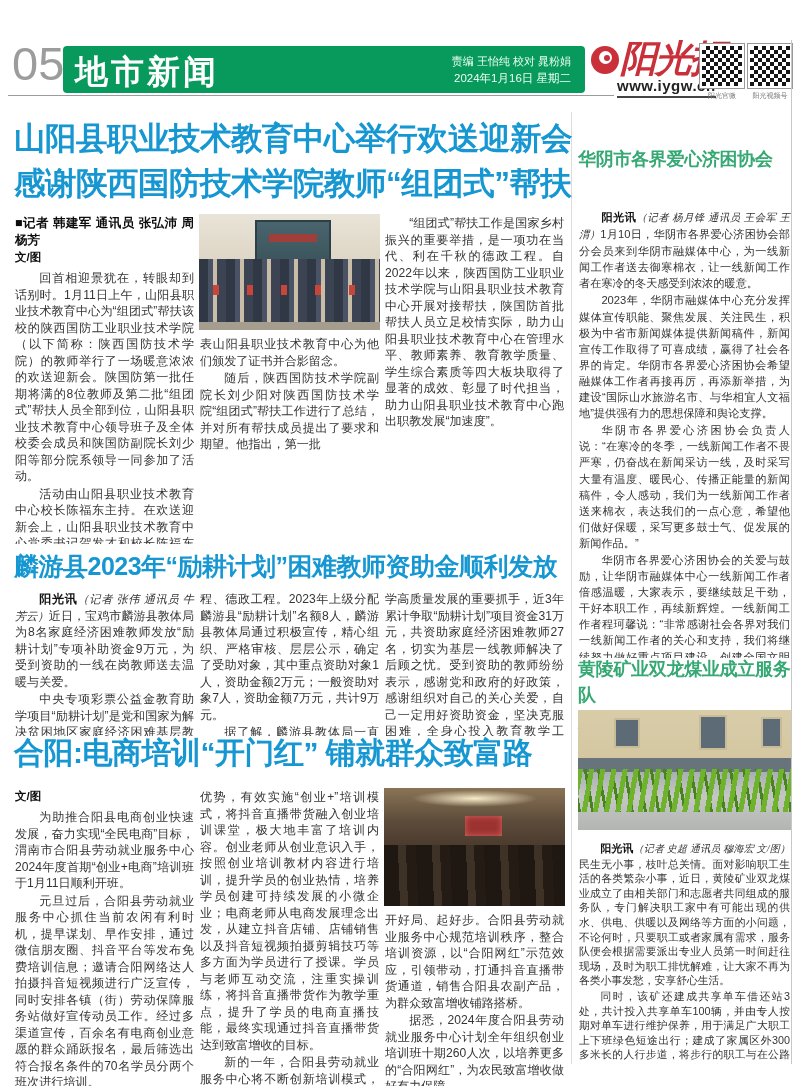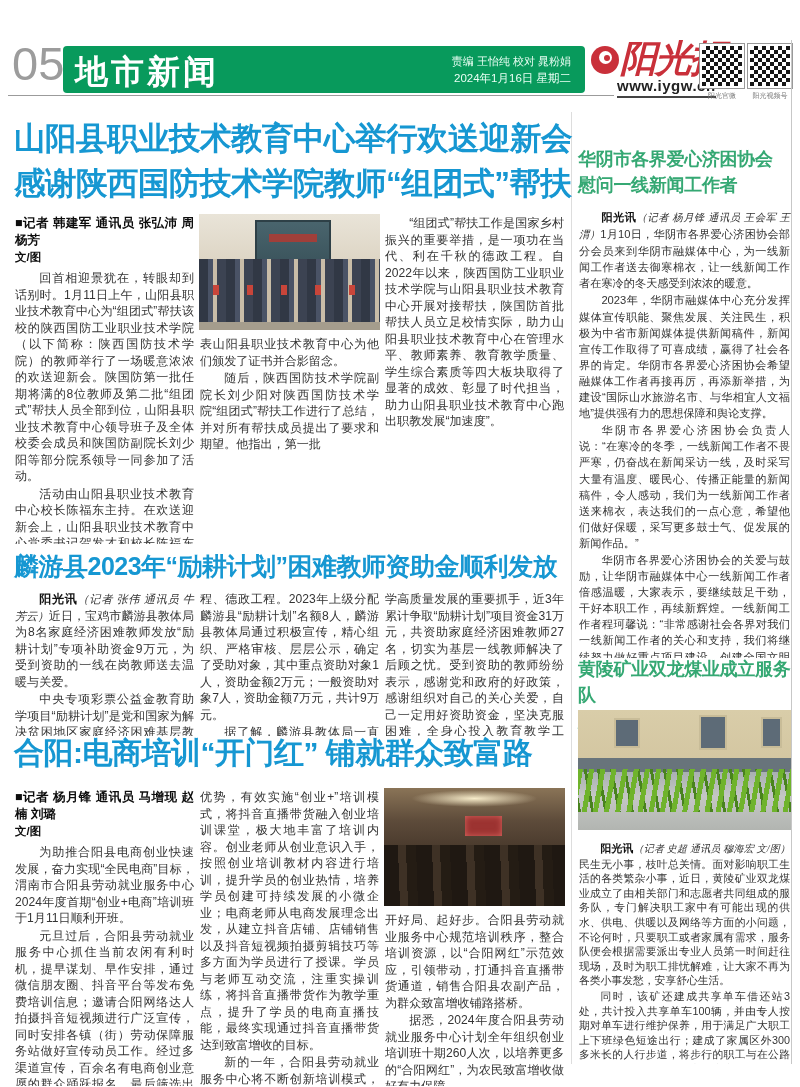--- a/index.html
+++ b/index.html
@@ -150,21 +150,20 @@
       <p class="ind">据了解，麟游县教体局一直把解决基层学校家庭经济困难教师的生活问题作为关心关爱教师、保障教育教</p>
     </div>
     <div class="col c3">
       <p>学高质量发展的重要抓手，近3年累计争取“励耕计划”项目资金31万元，共资助家庭经济困难教师27名，切实为基层一线教师解决了后顾之忧。受到资助的教师纷纷表示，感谢党和政府的好政策，感谢组织对自己的关心关爱，自己一定用好资助资金，坚决克服困难，全身心投入教育教学工作，努力为全县教育事业再作贡献。</p>
     </div>
   </div>
 
   <div class="hy">
     <div class="abs hy-head hl-blue">合阳:电商培训“开门红” 铺就群众致富路</div>
     <div class="col c1">
-      <p class="byline">■记者 杨月锋 通讯员 马增现 赵楠 刘璐</p>
       <p class="byline-suffix">文/图</p>
       <p class="ind">为助推合阳县电商创业快速发展，奋力实现“全民电商”目标，渭南市合阳县劳动就业服务中心2024年度首期“创业+电商”培训班于1月11日顺利开班。</p>
       <p class="ind">元旦过后，合阳县劳动就业服务中心抓住当前农闲有利时机，提早谋划、早作安排，通过微信朋友圈、抖音平台等发布免费培训信息；邀请合阳网络达人拍摄抖音短视频进行广泛宣传，同时安排各镇（街）劳动保障服务站做好宣传动员工作。经过多渠道宣传，百余名有电商创业意愿的群众踊跃报名，最后筛选出符合报名条件的70名学员分两个班次进行培训。</p>
 
     </div>
     <div class="col c2">
       <p>优势，有效实施“创业+”培训模式，将抖音直播带货融入创业培训课堂，极大地丰富了培训内容。创业老师从创业意识入手，按照创业培训教材内容进行培训，提升学员的创业热情，培养学员创建可持续发展的小微企业；电商老师从电商发展理念出发，从建立抖音店铺、店铺销售以及抖音短视频拍摄剪辑技巧等多方面为学员进行了授课。学员与老师互动交流，注重实操训练，将抖音直播带货作为教学重点，提升了学员的电商直播技能，最终实现通过抖音直播带货达到致富增收的目标。</p>
       <p class="ind">新的一年，合阳县劳动就业服务中心将不断创新培训模式，强化培训效能，按照年初制定的培训计划，靶向培训，稳步实施，为全年创业培训工作</p>
     </div>
     <div class="col c3">
@@ -174,21 +173,20 @@
         <div class="chairs"></div>
       </div>
       <p>开好局、起好步。合阳县劳动就业服务中心规范培训秩序，整合培训资源，以“合阳网红”示范效应，引领带动，打通抖音直播带货通道，销售合阳县农副产品，为群众致富增收铺路搭桥。</p>
       <p class="ind">据悉，2024年度合阳县劳动就业服务中心计划全年组织创业培训班十期260人次，以培养更多的“合阳网红”，为农民致富增收做好有力保障。</p>
     </div>
   </div>
 
   <div>
     <div class="abs green-head huayin-head">
       <div>华阴市各界爱心济困协会</div>
-      <div>慰问一线新闻工作者</div>
     </div>
     <div class="abs rc-body huayin-body">
       <p class="ind"><b class="lead-tag">阳光讯</b><i class="lead-attr">（记者 杨月锋 通讯员 王会军 王渭）</i><span>1月10日，华阴市各界爱心济困协会部分会员来到华阴市融媒体中心，为一线新闻工作者送去御寒棉衣，让一线新闻工作者在寒冷的冬天感受到浓浓的暖意。</span></p>
       <p class="ind">2023年，华阴市融媒体中心充分发挥媒体宣传职能、聚焦发展、关注民生，积极为中省市新闻媒体提供新闻稿件，新闻宣传工作取得了可喜成绩，赢得了社会各界的肯定。华阴市各界爱心济困协会希望融媒体工作者再接再厉，再添新举措，为建设“国际山水旅游名市、与华相宜人文福地”提供强有力的思想保障和舆论支撑。</p>
       <p class="ind">华阴市各界爱心济困协会负责人说：“在寒冷的冬季，一线新闻工作者不畏严寒，仍奋战在新闻采访一线，及时采写大量有温度、暖民心、传播正能量的新闻稿件，令人感动，我们为一线新闻工作者送来棉衣，表达我们的一点心意，希望他们做好保暖，采写更多鼓士气、促发展的新闻作品。”</p>
       <p class="ind">华阴市各界爱心济困协会的关爱与鼓励，让华阴市融媒体中心一线新闻工作者倍感温暖，大家表示，要继续鼓足干劲，干好本职工作，再续新辉煌。一线新闻工作者程珂馨说：“非常感谢社会各界对我们一线新闻工作者的关心和支持，我们将继续努力做好重点项目建设、创建全国文明城市、平安建设、乡村振兴、文化旅游等方面的宣传报道工作，将话筒和镜头对准基层、对准群众，使新闻报道更加鲜活、富有特色。”</p>
     </div>
   </div>
 
   <div>

